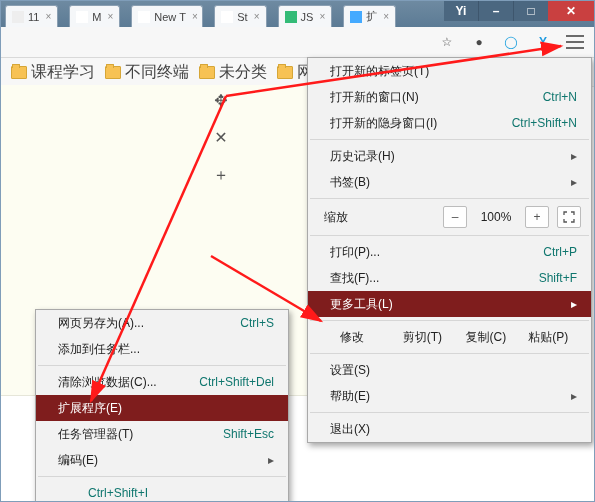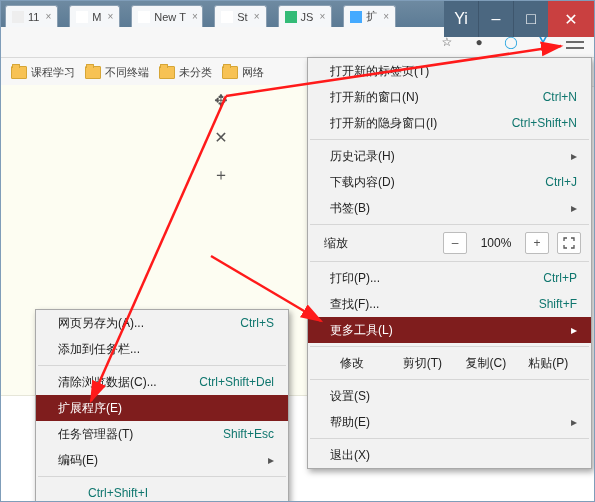--- a/index.html
+++ b/index.html
@@ -2,29 +2,29 @@
 <html><head>
 <meta charset="utf-8">
 <style>
   html,body{margin:0;padding:0;font-family:"Microsoft YaHei",Arial,sans-serif;font-size:12px;color:#333;background:#fff}
   body{width:595px;height:502px;position:relative;overflow:hidden;border:1px solid #7f9db9;box-sizing:border-box}
   .tabstrip{height:26px;background:linear-gradient(#6e8aa1,#5c7b95);display:flex;align-items:flex-end;padding-left:4px;gap:12px}
   .tab{background:#f5f7f9;border:1px solid #8a9fb2;border-bottom:none;border-radius:3px 3px 0 0;height:21px;display:flex;align-items:center;padding:0 6px;font-size:11px;color:#444;margin-right:-1px;max-width:58px;overflow:hidden;white-space:nowrap}
   .tab .fav{width:12px;height:12px;margin-right:4px;flex:none}
   .tab .x{margin-left:6px;color:#888;font-size:10px}
   .winctl{position:absolute;top:0;right:0;display:flex}
-  .wc{width:34px;height:36px;display:flex;align-items:center;justify-content:center;color:#fff;font-size:16px;font-weight:normal}
+  .wc{width:34px;height:20px;display:flex;align-items:center;justify-content:center;color:#fff;font-size:12px;font-weight:bold}
   .wc.yi{background:#4b6780}
   .wc.min,.wc.max{background:#4b6780;border-left:1px solid #3e566d}
   .wc.cls{background:#c94040;width:46px}
   .toolbar{height:30px;background:#f7f7f7;border-bottom:1px solid #d9d9d9;display:flex;align-items:center;justify-content:flex-end;gap:14px;padding-right:10px}
   .ticon{width:18px;height:18px;display:flex;align-items:center;justify-content:center;color:#555}
   .hamb{width:18px;height:14px;display:flex;flex-direction:column;justify-content:space-between}
   .hamb span{height:2px;background:#6b6b6b}
-  .bm{height:28px;background:#f7f7f7;border-bottom:1px solid #e5e5e5;display:flex;align-items:center;gap:10px;padding-left:10px;font-size:11px;color:#444}
+  .bm{height:28px;background:#f7f7f7;border-bottom:1px solid #e5e5e5;display:flex;align-items:center;gap:10px;padding-left:10px;font-size:16px;color:#444}
   .bm .f{display:flex;align-items:center;gap:4px}
   .fold{width:14px;height:11px;background:#f7c254;border:1px solid #d6a637;border-radius:1px;position:relative}
   .fold::before{content:"";position:absolute;top:-3px;left:0;width:6px;height:3px;background:#f7c254;border:1px solid #d6a637;border-bottom:none;border-radius:1px 1px 0 0}
   .canvas{position:absolute;left:0;top:84px;width:310px;height:310px;background:#fdfdf2;border-right:1px solid #e6e6d9;border-bottom:1px solid #e6e6d9}
   .ctools{position:absolute;left:212px;top:90px;display:flex;flex-direction:column;gap:18px;color:#555;font-size:16px;align-items:center}
   .menu{position:absolute;background:#f2f2f2;border:1px solid #a9a9a9;box-shadow:2px 3px 6px rgba(0,0,0,.35);font-size:12px;color:#222}
   .menu .row{display:flex;align-items:center;justify-content:space-between;height:26px;padding:0 14px 0 22px;white-space:nowrap}
   .menu .row.hover{background:#7f1d1d;color:#fff}
   .menu .row .sc{color:#0f766e;margin-left:30px}
   .menu hr{border:none;border-top:1px solid #d6d6d6;margin:3px 2px}
@@ -135,24 +135,20 @@
   <div class="row">
       <span>打开新的隐身窗口(I)</span>
       <span class="sc">Ctrl+Shift+N</span>
     </div>
   <hr>
   <div class="row">
       <span>历史记录(H)</span>
       <span class="arrow">▸</span>
     </div>
   <div class="row">
-      <span>下载内容(D)</span>
-      <span class="sc">Ctrl+J</span>
-    </div>
-  <div class="row">
       <span>书签(B)</span>
       <span class="arrow">▸</span>
     </div>
   <hr>
   <div class="zoomrow">
     <span class="lbl">缩放</span>
     <span class="zbtn">–</span>
     <span class="zval">100%</span>
     <span class="zbtn">+</span>
     <span class="fsbtn">

